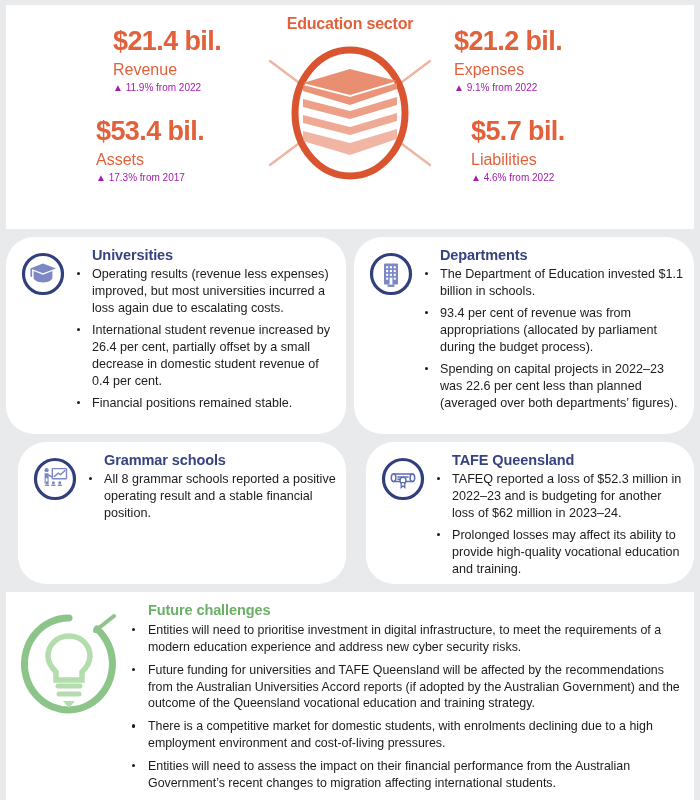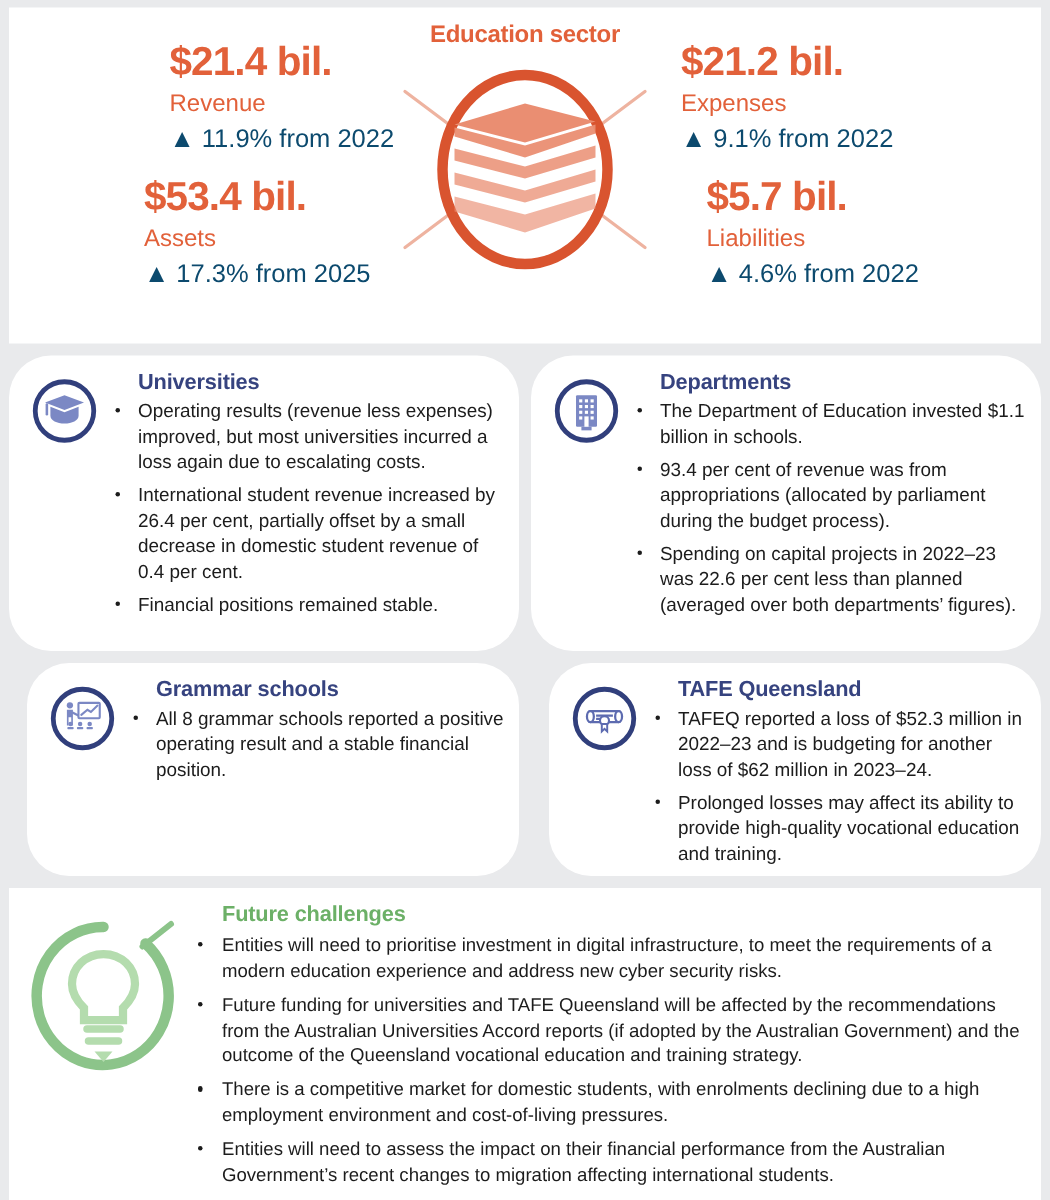--- a/index.html
+++ b/index.html
@@ -67,22 +67,22 @@
     line-height: 1.08;
     letter-spacing: -0.6px;
   }
   .stat-label {
     font-size: 16px;
     color: #e2613a;
     line-height: 1.45;
     margin-top: 2px;
   }
   .stat-change {
-    font-size: 17px;
-    color: #0c4a6e;
+    font-size: 10px;
+    color: #a21caf;
     line-height: 1.45;
   }
 
   
   .row {
     display: flex;
     gap: 8px;
     flex: 0 0 auto;
   }
   .panel {
@@ -196,21 +196,21 @@
 
     <div class="stat tr">
       <div class="stat-value">$21.2 bil.</div>
       <div class="stat-label">Expenses</div>
       <div class="stat-change">▲ 9.1% from 2022</div>
     </div>
 
     <div class="stat bl">
       <div class="stat-value">$53.4 bil.</div>
       <div class="stat-label">Assets</div>
-      <div class="stat-change">▲ 17.3% from 2025</div>
+      <div class="stat-change">▲ 17.3% from 2017</div>
     </div>
 
     <div class="stat br">
       <div class="stat-value">$5.7 bil.</div>
       <div class="stat-label">Liabilities</div>
       <div class="stat-change">▲ 4.6% from 2022</div>
     </div>
   </section>
 
   <div class="row r1">

